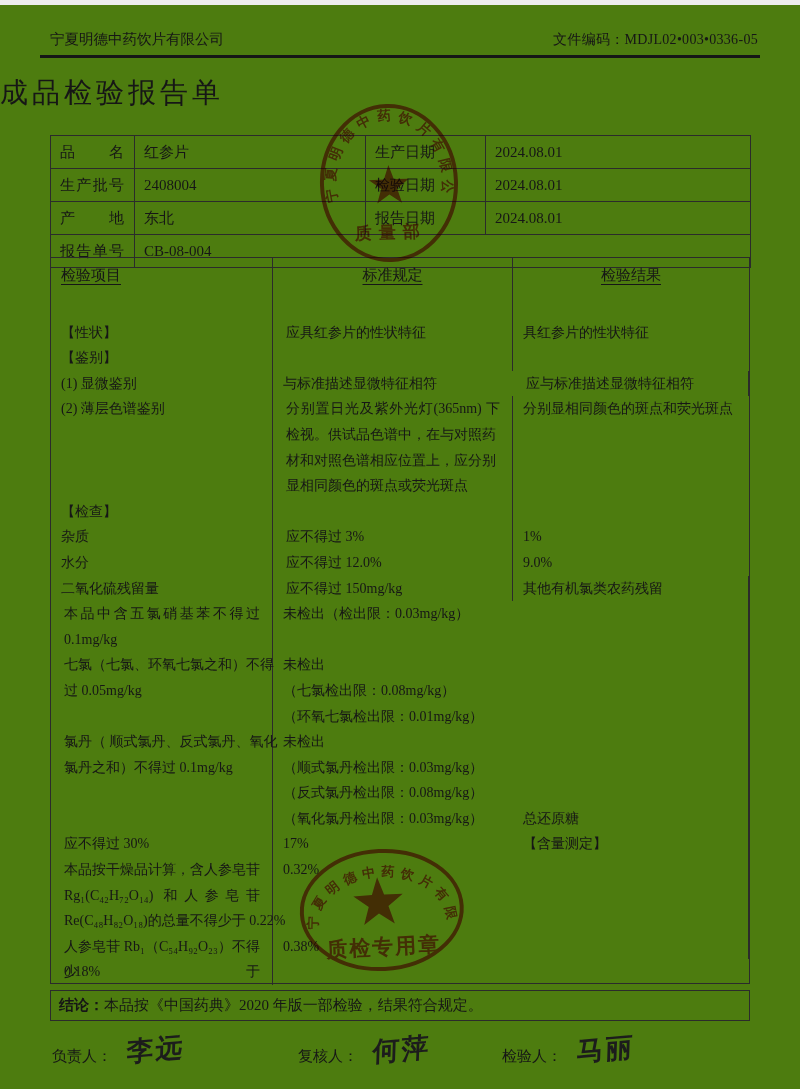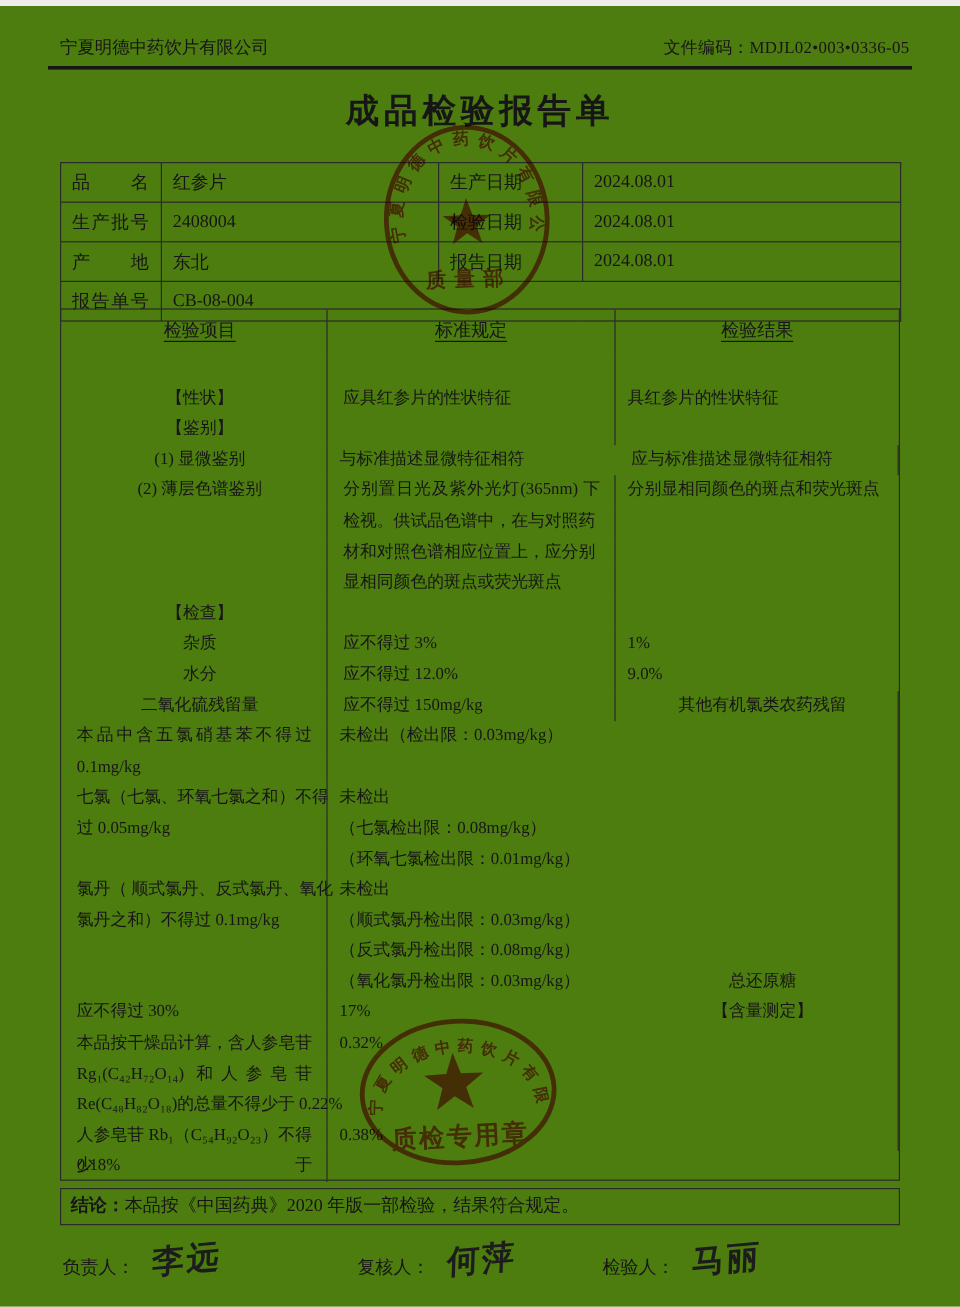--- a/index.html
+++ b/index.html
@@ -8,40 +8,40 @@
   .page{position:relative;width:800px;height:1089px;background:#4d7c0f;}
   .top-strip{position:absolute;left:0;top:0;width:800px;height:5px;background:#ededed;}
 
   
   .hdr{position:absolute;left:50px;right:42px;top:30px;display:flex;
        justify-content:space-between;align-items:baseline;font-size:14.5px;}
   .hdr .code{font-size:14px;letter-spacing:.3px;}
   .rule{position:absolute;left:40px;top:55px;width:720px;height:2.5px;background:#161616;}
 
   
-  .title{position:absolute;left:0;top:74px;width:100%;text-align:center;
-         font-size:28px;font-weight:bold;letter-spacing:4px;}
+  .title{position:absolute;left:0;top:74px;width:100%;text-align:left;
+         font-size:28px;font-weight:normal;letter-spacing:4px;}
 
   
   table.info{position:absolute;left:50px;top:122px;width:700px;border-collapse:collapse;table-layout:fixed;margin-top:13px;}
   table.info td{border:1.6px solid #2b2b2b;height:32px;font-size:15px;padding:0 0 0 9px;
                 white-space:nowrap;overflow:visible;}
   .jlbl{display:inline-block;width:64px;text-align:justify;text-align-last:justify;}
 
   
   .mtable{position:absolute;left:50px;top:257px;width:700px;height:727px;
           border:1.6px solid #2b2b2b;box-sizing:border-box;}
   .mgrid{display:grid;grid-template-columns:222px 240px auto;grid-auto-rows:25.6px;
          grid-template-rows:36px;width:100%;height:100%;}
-  .mh{font-size:15px;padding-top:8px;text-decoration:underline;text-underline-offset:4px;text-align:center;}
+  .mh{font-size:15px;padding-top:8px;text-decoration:underline;text-underline-offset:4px;}
   .mh1{padding-left:10px;border-right:1.6px solid #2b2b2b;}
   .mh2{text-align:center;border-right:1.6px solid #2b2b2b;}
   .mh3{text-align:center;}
   .mc{font-size:14px;line-height:25.6px;white-space:nowrap;overflow:visible;}
-  .mc1{padding-left:10px;border-right:1.6px solid #2b2b2b;text-align:center;}
+  .mc1{padding-left:10px;border-right:1.6px solid #2b2b2b;}
   .mc2{padding-left:13px;padding-right:12px;border-right:1.6px solid #2b2b2b;}
   .mc3{padding-left:10px;padding-right:6px;}
   .jt{text-align:justify;text-align-last:justify;white-space:normal;}
 
   
   .conc{position:absolute;left:50px;top:990px;width:700px;height:31px;box-sizing:border-box;
         border:1.6px solid #2b2b2b;font-size:15px;line-height:28px;padding-left:8px;white-space:nowrap;}
   .conc b{font-weight:bold;font-family:Liberation Mono, monospace;}
 
   

